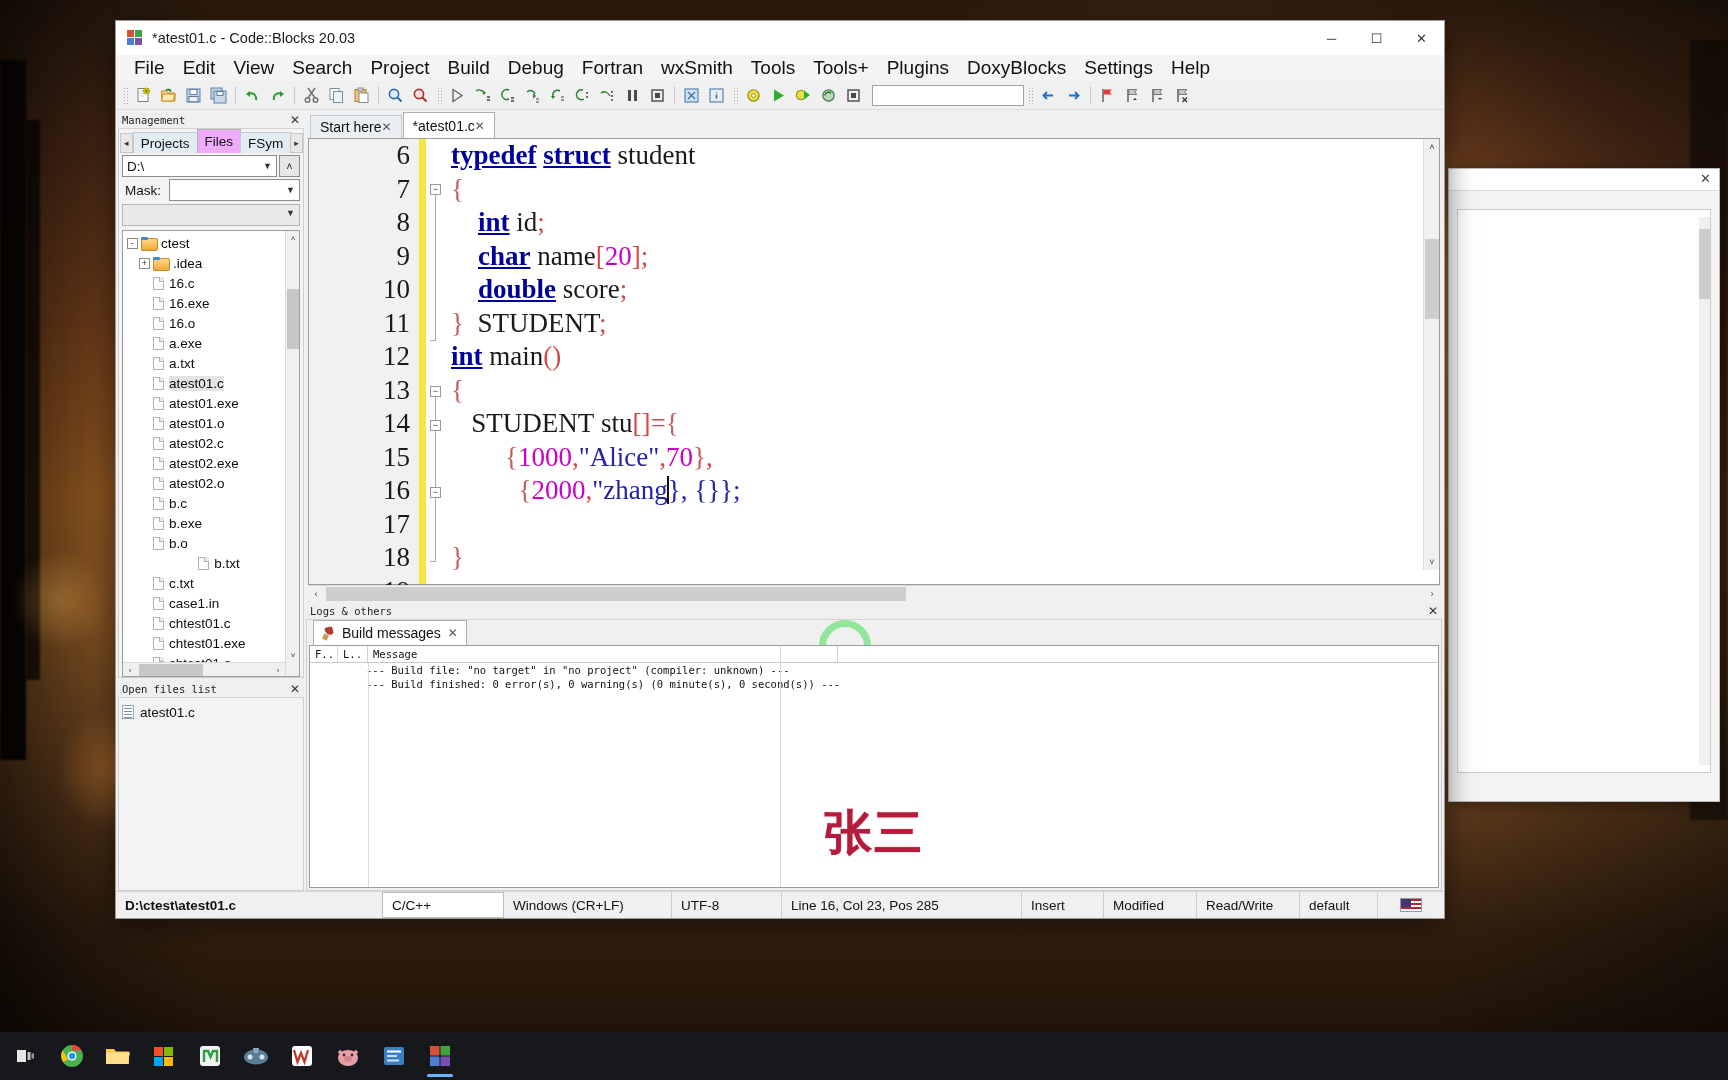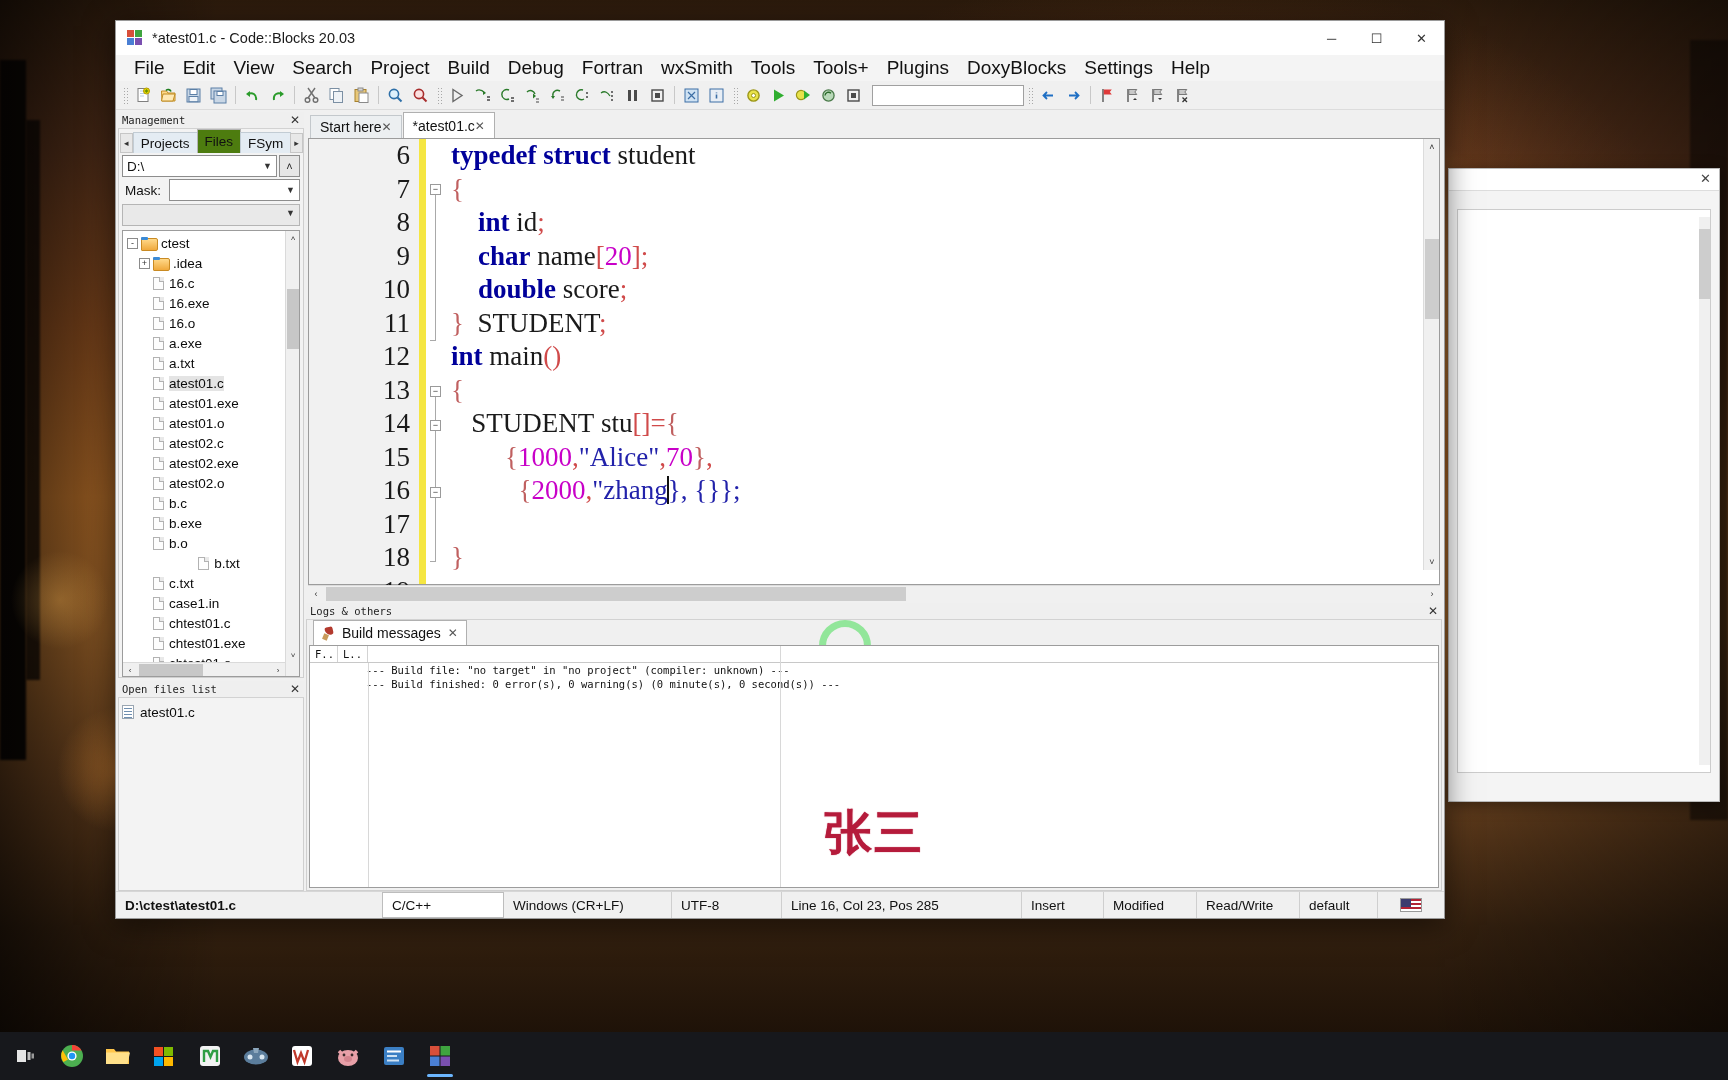--- a/index.html
+++ b/index.html
@@ -89,21 +89,21 @@
 
   
   #mgmt { width:186px; display:flex; flex-direction:column; flex:none; margin-right:2px;}
   .panel-cap { height:17px; background:#efefef; border-bottom:1px solid #d2d2d2; display:flex; align-items:center; position:relative;}
   .panel-cap .cap-t { font-family:"DejaVu Sans Mono", monospace; font-size:10.5px; color:#222; padding-left:4px;}
   .panel-cap .cap-x { position:absolute; right:4px; top:1px; font-size:12px; color:#333; line-height:14px;}
   #mgmt-inner { flex:1; display:flex; flex-direction:column; background:#f3f3f3; border:1px solid #cfcfcf; border-top:none; min-height:0;}
   .tabrow { height:24px; display:flex; align-items:flex-end; background:#f3f3f3; padding-left:1px;}
   .tabarrow { width:13px; height:20px; display:flex; align-items:center; justify-content:center; font-size:9px; color:#333; background:#e8e8e8; border:1px solid #c6c6c6;}
   .ptab { height:21px; padding:0 7px; display:flex; align-items:center; font-size:13.5px; color:#111; background:#e4ecf3; border:1px solid #c2ccd4; border-bottom:none; margin-right:-1px;}
-  .ptab.sel { background:#4d7c0f; height:24px; border-color:#b4b4b4; font-weight:400; }
+  .ptab.sel { background:#f0abfc; height:24px; border-color:#b4b4b4; font-weight:400; }
   .fld-row { display:flex; align-items:center; padding:2px 3px 0 3px; gap:2px;}
   .combo { height:22px; background:#fff; border:1px solid #8d8d8d; display:flex; align-items:center; position:relative; font-size:13.5px; color:#111; padding-left:4px; }
   .combo .cv{ flex:1; }
   .combo .carrow{ width:17px; text-align:center; font-size:9px; color:#333;}
   .upbtn { width:21px; height:22px; background:#e6e6e6; border:1px solid #8d8d8d; display:flex; align-items:center; justify-content:center; font-size:11px; color:#222;}
   .masklbl { font-size:13.5px; color:#111; width:45px; padding-left:3px;}
   .wide-combo { height:22px; background:#e9e9e9; border:1px solid #b5b5b5; margin:3px 3px 0 3px; position:relative;}
   .wide-combo .carrow{ position:absolute; right:4px; top:3px; font-size:9px; color:#333;}
   #ftree { flex:1; margin:4px 3px 0 3px; background:#fff; border:1px solid #9c9c9c; overflow:hidden; position:relative; }
   .tree-scroll-v { position:absolute; right:0; top:0; bottom:0; width:14px; background:#f0f0f0; border-left:1px solid #dadada;}
@@ -142,21 +142,21 @@
   #gutter { width:110px; flex:none; background:#f1f1f1; border-right:0px; position:relative;}
   .lnum { font-family:"Liberation Serif", serif; font-size:27px; color:#1a1a1a; text-align:right; padding-right:9px; line-height:33.5px; height:33.5px;}
   #foldbar { width:26px; flex:none; position:relative; background:#fff;}
   .ybar { position:absolute; left:0px; top:0; bottom:0; width:7px; background:#f5e642;}
   .foldline { position:absolute; left:16px; width:1px; background:#a9a9a9;}
   .foldbox { position:absolute; left:11px; width:11px; height:11px; border:1px solid #9a9a9a; background:#fff; font-size:9px; line-height:9px; text-align:center; color:#333;}
   .foldend { position:absolute; left:11px; width:6px; height:1px; background:#a9a9a9;}
   #code { flex:1; position:relative; overflow:hidden; background:#fff;
           font-family:"Liberation Serif", serif; font-size:27px; line-height:33.5px; white-space:pre; padding-left:6px;}
   .cl { height:33.5px; }
-  .kw { color:#00009a; font-weight:bold; }
+  .kw { color:#00009a; font-weight:bold;text-decoration:underline; }
   .id { color:#1a1a1a; }
   .num { color:#c800c8; }
   .str { color:#2222aa; }
   .op  { color:#d04a4a; }
   .br  { color:#c06060; }
   .cursor-ring { position:absolute; width:52px; height:52px; border:7px solid rgba(110,226,120,0.72); border-radius:50%; pointer-events:none;}
   .caret { display:inline-block; width:2px; height:28px; background:#111; vertical-align:-5px; margin:0 -1px;}
   .v-scroll { position:absolute; right:0; top:0; bottom:14px; width:16px; background:#f0f0f0; border-left:1px solid #dcdcdc;}
   .vs-btn{ width:16px; height:16px; display:flex; align-items:center; justify-content:center; font-size:9px; color:#333;}
   .vs-thumb{ position:absolute; left:1px; top:100px; width:14px; height:80px; background:#cdcdcd;}
@@ -719,20 +719,21 @@
             <span class="ltab">
               <span class="pin"></span>
               <span>Build messages</span>
               <span class="ex" style="font-size:12px;color:#555;">✕</span>
             </span>
           </div>
           <div id="logtable">
             <div class="lt-head">
               <span class="lt-h c1">F..</span>
               <span class="lt-h c2">L..</span>
+              <span class="lt-h c3">Message</span>
             </div>
             <div id="logrows">
                 <div class="lt-row">
                   <span class="m">--- Build file: "no target" in "no project" (compiler: unknown) ---</span>
                 </div>
                 <div class="lt-row">
                   <span class="m">--- Build finished: 0 error(s), 0 warning(s) (0 minute(s), 0 second(s)) ---</span>
                 </div>
               </div>
             <div class="lt-colsep" style="left:470px;"></div>

